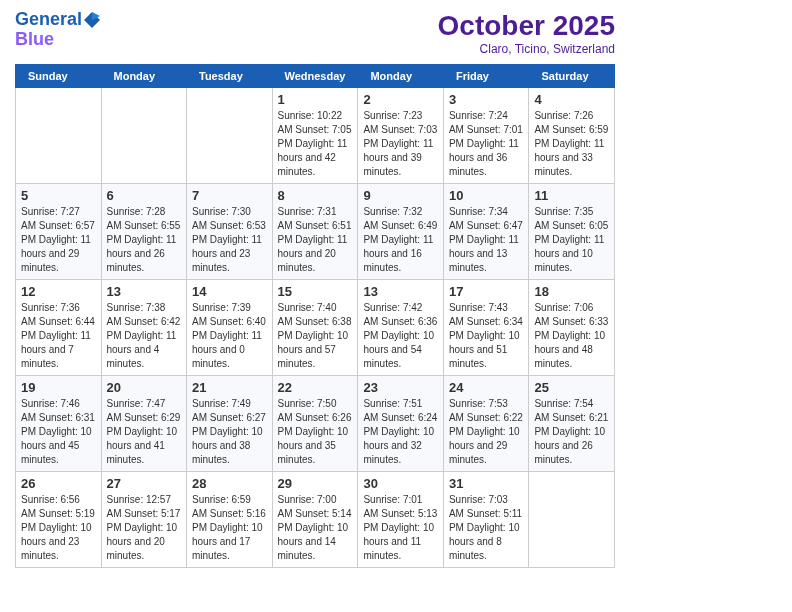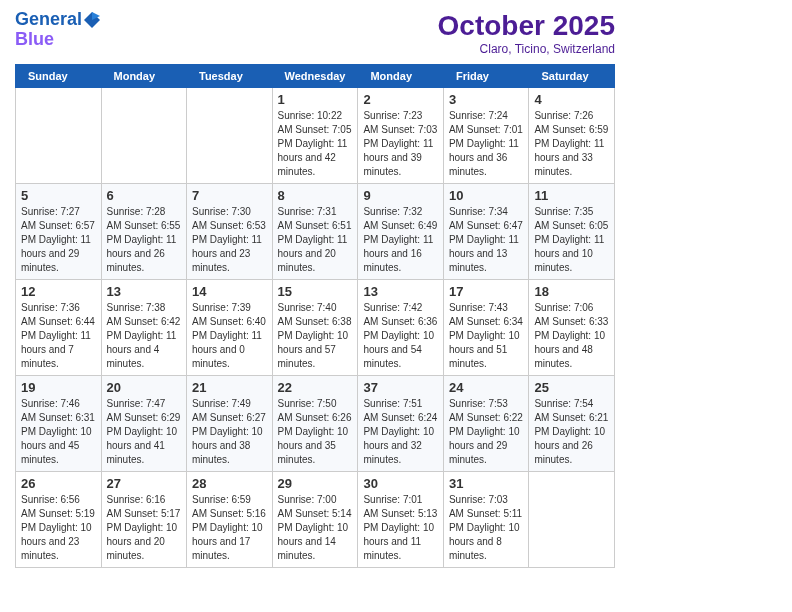--- a/index.html
+++ b/index.html
@@ -289,21 +289,21 @@
 and 38 minutes.</div>
           </td>
           <td>
             <span class="day-number">22</span>
             <div class="day-info">Sunrise: 7:50 AM
 Sunset: 6:26 PM
 Daylight: 10 hours
 and 35 minutes.</div>
           </td>
           <td>
-            <span class="day-number">37</span>
+            <span class="day-number">23</span>
             <div class="day-info">Sunrise: 7:51 AM
 Sunset: 6:24 PM
 Daylight: 10 hours
 and 32 minutes.</div>
           </td>
           <td>
             <span class="day-number">24</span>
             <div class="day-info">Sunrise: 7:53 AM
 Sunset: 6:22 PM
 Daylight: 10 hours
@@ -320,21 +320,21 @@
         <tr>
           <td>
             <span class="day-number">26</span>
             <div class="day-info">Sunrise: 6:56 AM
 Sunset: 5:19 PM
 Daylight: 10 hours
 and 23 minutes.</div>
           </td>
           <td>
             <span class="day-number">27</span>
-            <div class="day-info">Sunrise: 6:16 AM
+            <div class="day-info">Sunrise: 12:57 AM
 Sunset: 5:17 PM
 Daylight: 10 hours
 and 20 minutes.</div>
           </td>
           <td>
             <span class="day-number">28</span>
             <div class="day-info">Sunrise: 6:59 AM
 Sunset: 5:16 PM
 Daylight: 10 hours
 and 17 minutes.</div>

